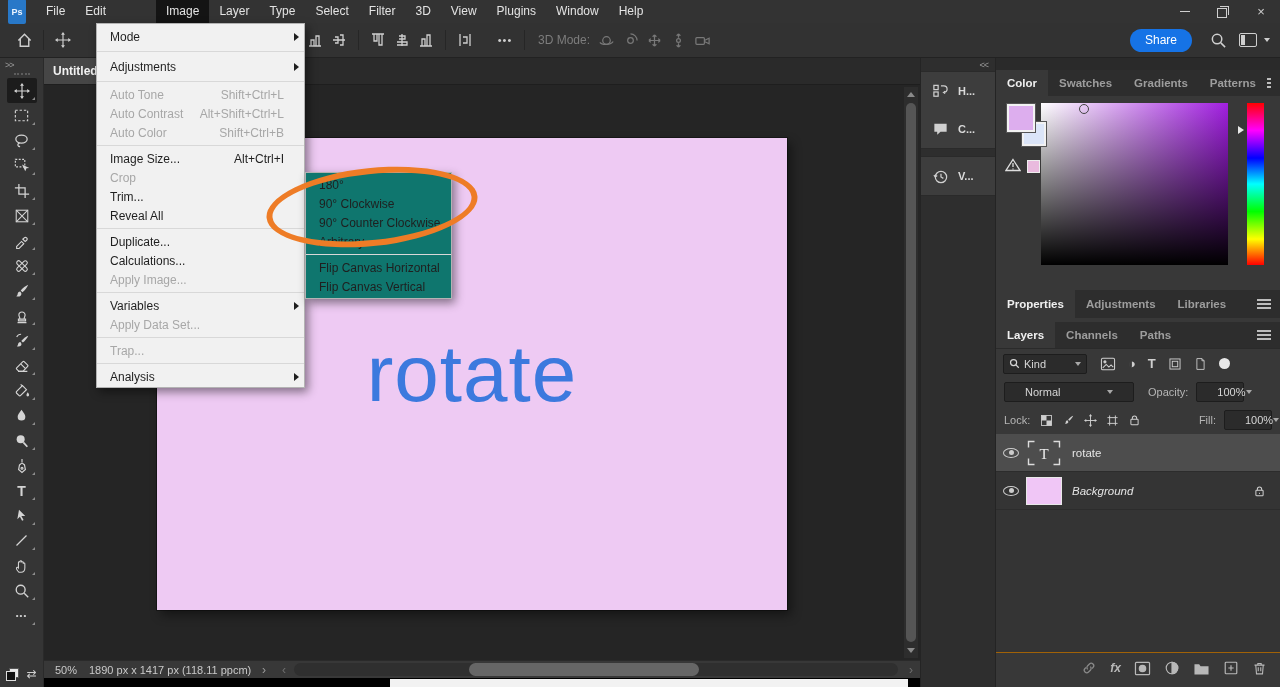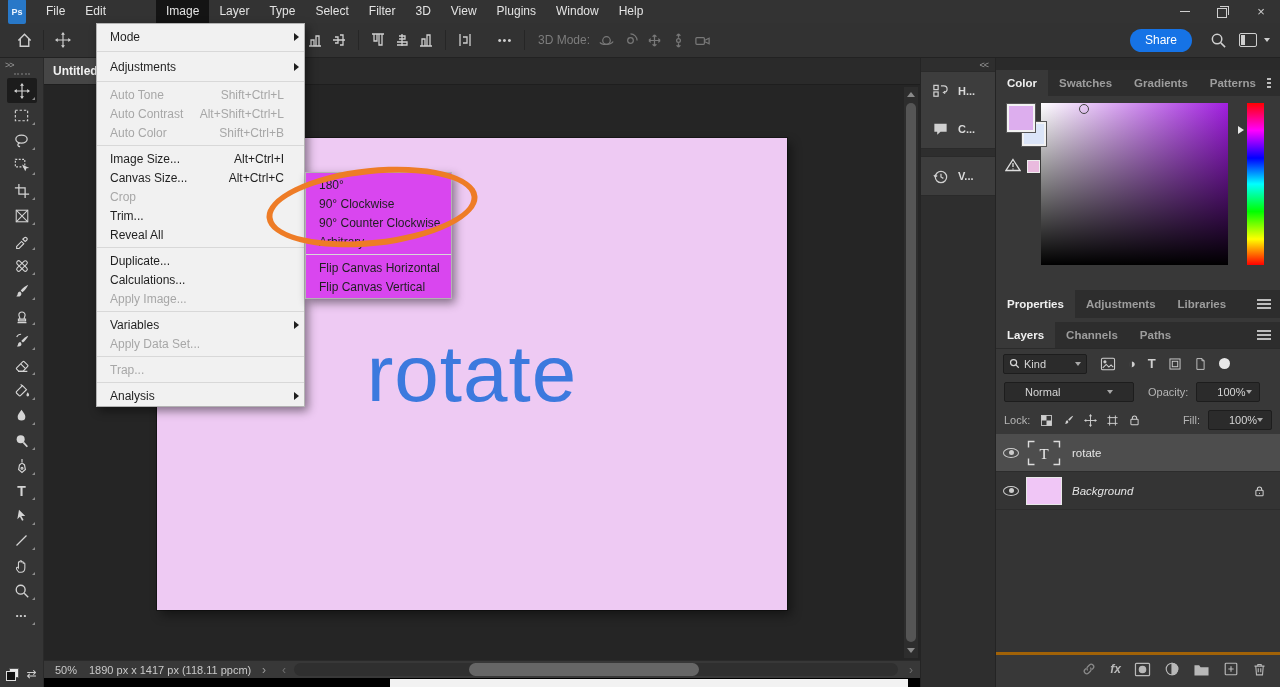--- a/index.html
+++ b/index.html
@@ -79,21 +79,21 @@
   .hscroll{position:absolute;left:250px;right:22px;top:2px;height:13px;background:#2f2f2f;border-radius:7px;}
   .hthumb{position:absolute;left:175px;width:230px;top:0;height:13px;background:#666;border-radius:7px;}
   .hprev{position:absolute;left:238px;top:2px;color:#6f6f6f;font-size:12px;}
   .hnext{position:absolute;right:7px;top:2px;color:#6f6f6f;font-size:12px;}
   .bottomstrip{position:absolute;left:0;right:0;bottom:0;height:9px;background:#000;}
   .whiteseg{position:absolute;left:346px;width:518px;top:1px;bottom:0;background:#f2f2f2;}
 
   
   .menu{position:absolute;left:96px;top:23px;width:209px;background:#f1f1f1;border:1px solid #b3b3b3;
         box-shadow:3px 4px 9px rgba(0,0,0,.45);z-index:40;font-size:12px;color:#1f1f1f;padding:1px 0;}
-  .submenu{position:absolute;left:305px;top:172px;width:147px;background:#d946ef;border:1px solid #b3b3b3;
+  .submenu{position:absolute;left:305px;top:172px;width:147px;background:#0f766e;border:1px solid #b3b3b3;
         box-shadow:3px 4px 9px rgba(0,0,0,.45);z-index:41;font-size:12px;color:#1f1f1f;padding:2px 0;}
   .mi{height:19px;display:flex;align-items:center;padding:0 8px 0 13px;position:relative;}
   .mi.tall{height:23px;}
   .mi .lbl{flex:1;white-space:nowrap;}
   .mi .sc{padding-right:12px;white-space:nowrap;}
   .mi.dis{color:#a7a7a7;}
   .mi.hl{background:var(--menu-highlight,#0b7ad7);color:#fff;}
   .arr{position:absolute;right:5px;top:50%;margin-top:-4px;width:0;height:0;
        border-left:5px solid currentColor;border-top:4px solid transparent;border-bottom:4px solid transparent;}
   .msep{height:1px;background:#d8d8d8;margin:3px 0;}
@@ -144,37 +144,37 @@
            display:flex;align-items:center;font-size:11px;color:#d6d6d6;gap:4px;padding:0 5px;}
   .chevdn{width:0;height:0;border-top:4px solid #a8a8a8;border-left:3.5px solid transparent;
           border-right:3.5px solid transparent;margin-left:auto;}
   .ficons{display:flex;gap:12px;margin-left:13px;align-items:center;color:#cfcfcf;font-size:13px;}
   .pill{width:11px;height:11px;border-radius:50%;background:#e8e8e8;}
   .rowbar{height:28px;display:flex;align-items:center;padding:0 8px;gap:6px;font-size:11px;
           color:#b5b5b5;background:#383838;flex:none;}
   .selbox{height:20px;background:#2b2b2b;border:1px solid #1d1d1d;border-radius:2px;display:flex;
           align-items:center;color:#d6d6d6;padding:0 20px;}
   .blendsel{width:130px;}
-  .valbox{width:64px;margin-left:2px;}
+  .valbox{width:48px;margin-left:2px;}
   .lockics{display:flex;gap:9px;align-items:center;color:#cfcfcf;margin:0 4px;}
 
   .layerslist{flex:none;background:#343434;}
   .lrow{height:38px;display:flex;align-items:center;border-bottom:1px solid #2c2c2c;}
   .lrow.sel{background:#4d4d4d;}
   .eyebox{width:30px;display:flex;justify-content:center;flex:none;}
   .eye{width:16px;height:10px;border:1.5px solid #ccc;border-radius:50%;position:relative;}
   .eye::after{content:"";position:absolute;left:50%;top:50%;width:5px;height:5px;margin:-2.5px;
               border-radius:50%;background:#ccc;}
   .thumb{width:36px;height:28px;margin-right:10px;flex:none;}
   .thumb.bgth{background:#f0c6f6;border:1px solid #e8e8e8;}
   .lname{font-size:11.5px;color:#e4e4e4;}
   .lname.it{font-style:italic;}
   .rowlock{margin-left:auto;margin-right:14px;color:#cfcfcf;}
   .layersfill{flex:1;background:#343434;}
-  .layersbottom{flex:none;height:35px;border-top:3px solid #a16207;background:#383838;display:flex;
+  .layersbottom{flex:none;height:35px;border-top:1px solid #a16207;background:#383838;display:flex;
                 align-items:center;justify-content:flex-end;gap:13px;padding:0 13px 4px 0;color:#b8b8b8;}
   .fx{font-size:12px;font-style:italic;font-weight:bold;}
   .dimmed{color:#8a8a8a;}
 </style>
 </head>
 <body>
 
 <div class="app">
 
   <div class="menubar">
@@ -474,24 +474,20 @@
       </div>
     <div class="mi dis">
         <span class="lbl">Auto Color</span>
         <span class="sc">Shift+Ctrl+B</span>
       </div>
     <div class="msep"></div>
     <div class="mi">
         <span class="lbl">Image Size...</span>
         <span class="sc">Alt+Ctrl+I</span>
       </div>
-    <div class="mi">
-        <span class="lbl">Canvas Size...</span>
-        <span class="sc">Alt+Ctrl+C</span>
-      </div>
     <div class="mi dis">
         <span class="lbl">Crop</span>
       </div>
     <div class="mi">
         <span class="lbl">Trim...</span>
       </div>
     <div class="mi">
         <span class="lbl">Reveal All</span>
       </div>
     <div class="msep"></div>

